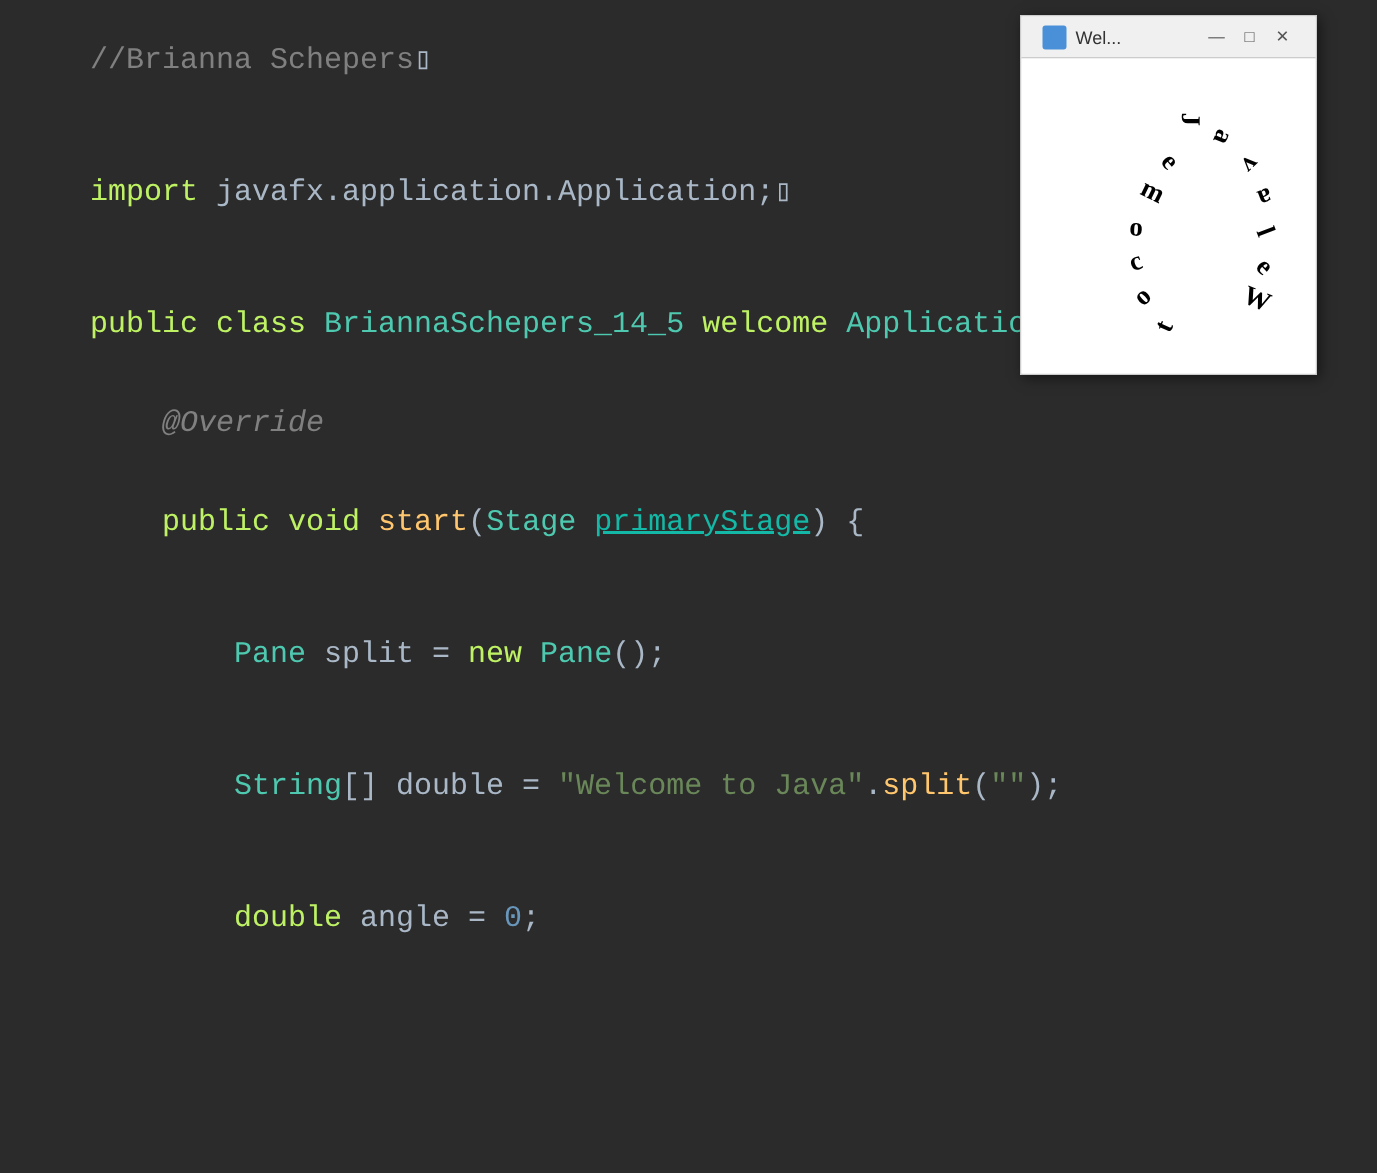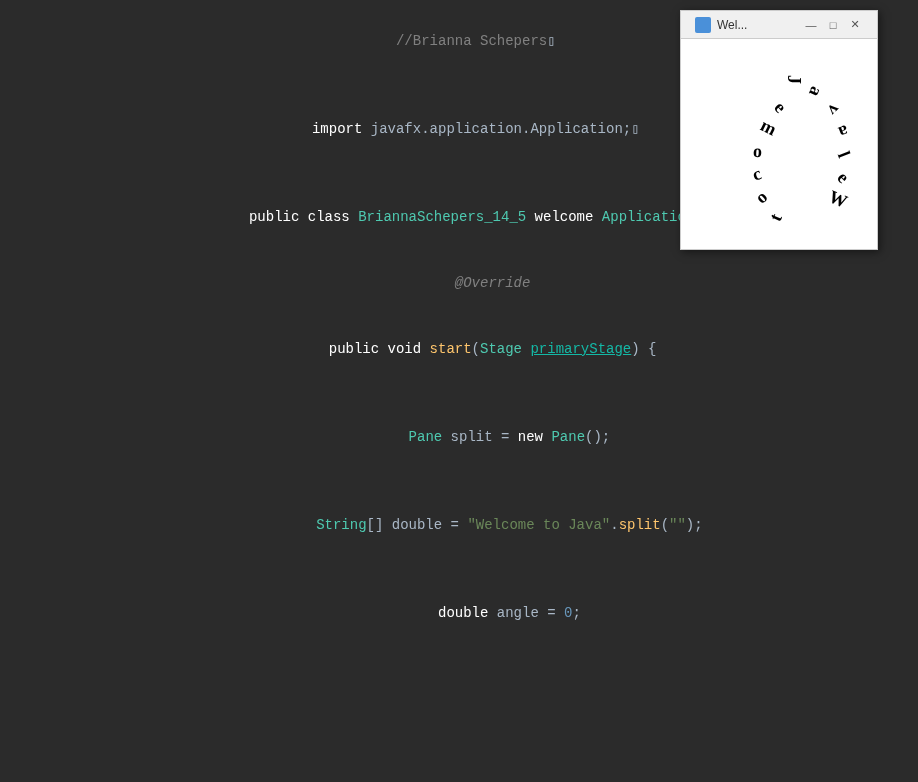--- a/index.html
+++ b/index.html
@@ -20,27 +20,26 @@
       width: 918px;
       height: 782px;
       background: #2b2b2b;
       padding: 8px 12px;
       overflow: hidden;
     }
 
     .code-line {
       line-height: 22px;
       white-space: pre;
-      font-size: 14px;
-      text-align: center;
+      font-size: 20px;
     }
 
     
     .c-comment    { color: #808080; }
-    .c-keyword    { color: #ffffff; margin-top: 16px; }
+    .c-keyword    { color: #bef264; margin-top: 16px; }
     .c-annotation { color: #808080; font-style: italic; margin-top: 30px; }
     .c-white      { color: #a9b7c6; }
     .c-green      { color: #6a8759; }
     .c-teal       { color: #4ec9b0; }
     .c-yellow     { color: #ffc66d; }
     .c-purple     { color: #14b8a6; text-decoration: underline; }
     .c-blue       { color: #6897bb; }
 
     
     .popup-window {

